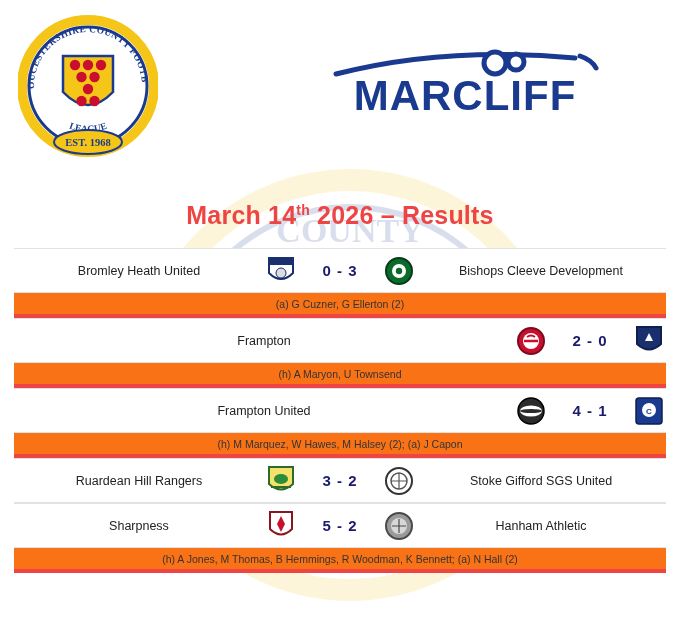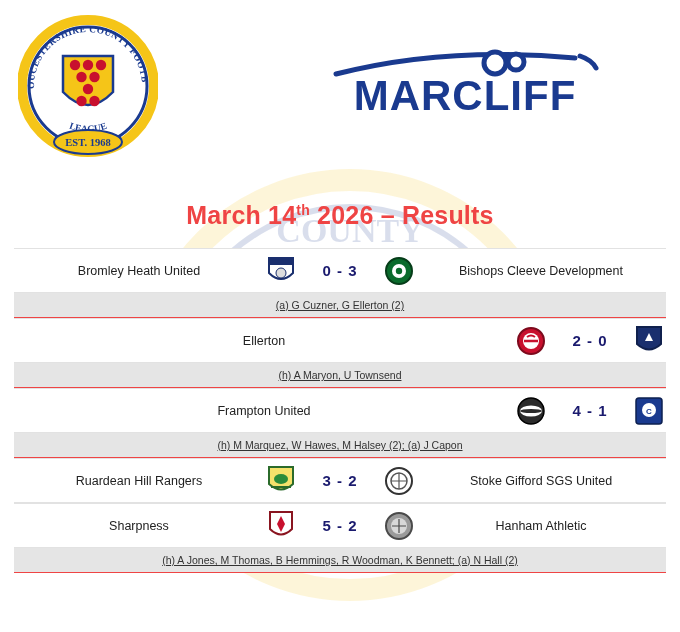--- a/index.html
+++ b/index.html
@@ -105,25 +105,24 @@
     font-size: 15px;
     font-weight: bold;
     color: #1a1a6e;
     letter-spacing: 1px;
   }
   .scorers-row {
     height: 25px;
     display: flex;
     align-items: center;
     justify-content: center;
-    background: #e5e5e5;
-    border-bottom: 1px solid #ef4444;
+    background: #f97316;
+    border-bottom: 4px solid #ef4444;
     font-size: 10.5px;
     color: #333;
-    text-decoration: underline;
   }
 </style>
 </head>
 <body>
 
 <svg id="watermark" viewBox="0 0 420 470">
   <circle cx="210" cy="235" r="205" fill="none" stroke="#f5c518" stroke-width="22"></circle>
   <circle cx="210" cy="235" r="178" fill="none" stroke="#1a3a8f" stroke-width="6"></circle>
   <path d="M120 200 L300 200 L300 300 Q210 375 120 300 Z" fill="#f5c518" stroke="#1a3a8f" stroke-width="5"></path>
   <g fill="#c8102e">
@@ -195,21 +194,21 @@
         <circle cx="15" cy="15" r="13" fill="#0a6b2c" stroke="#063d19" stroke-width="2"></circle>
         <circle cx="15" cy="15" r="7" fill="#ffffff"></circle>
         <circle cx="15" cy="15" r="3.2" fill="#0a6b2c"></circle>
       </svg>
     </div>
     <div class="team">Bishops Cleeve Development</div>
   </div>
   <div class="scorers-row">(a) G Cuzner, G Ellerton (2)</div>
 
   <div class="match-row">
-    <div class="team">Ellerton</div>
+    <div class="team">Frampton</div>
     <div class="badge">
       <svg width="30" height="30" viewBox="0 0 30 30">
         <circle cx="15" cy="15" r="13" fill="#c8102e" stroke="#7d0a1d" stroke-width="2"></circle>
         <circle cx="15" cy="15" r="8" fill="#ffffff"></circle>
         <path d="M8 15 L22 15" stroke="#c8102e" stroke-width="2.5"></path>
         <path d="M11 11 Q15 8 19 11" stroke="#c8102e" stroke-width="2" fill="none"></path>
       </svg>
     </div>
     <div class="score">2 - 0</div>
     <div class="badge">

